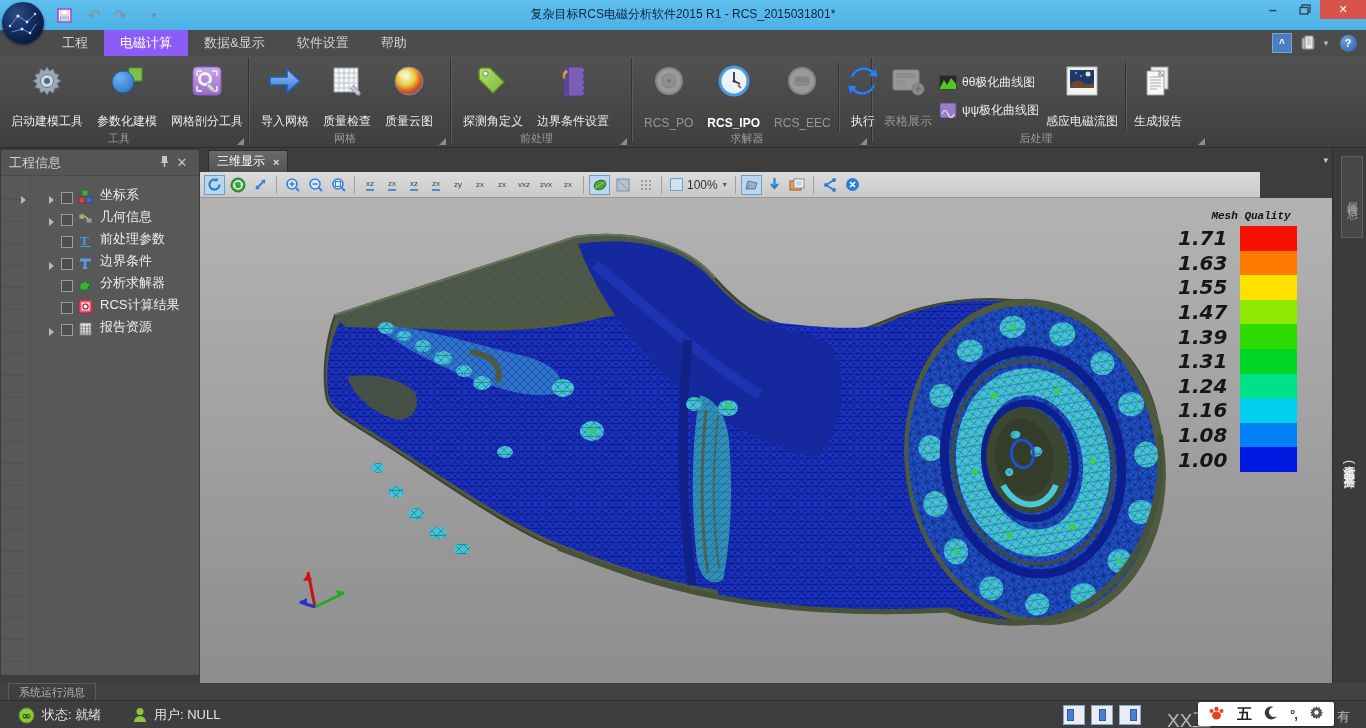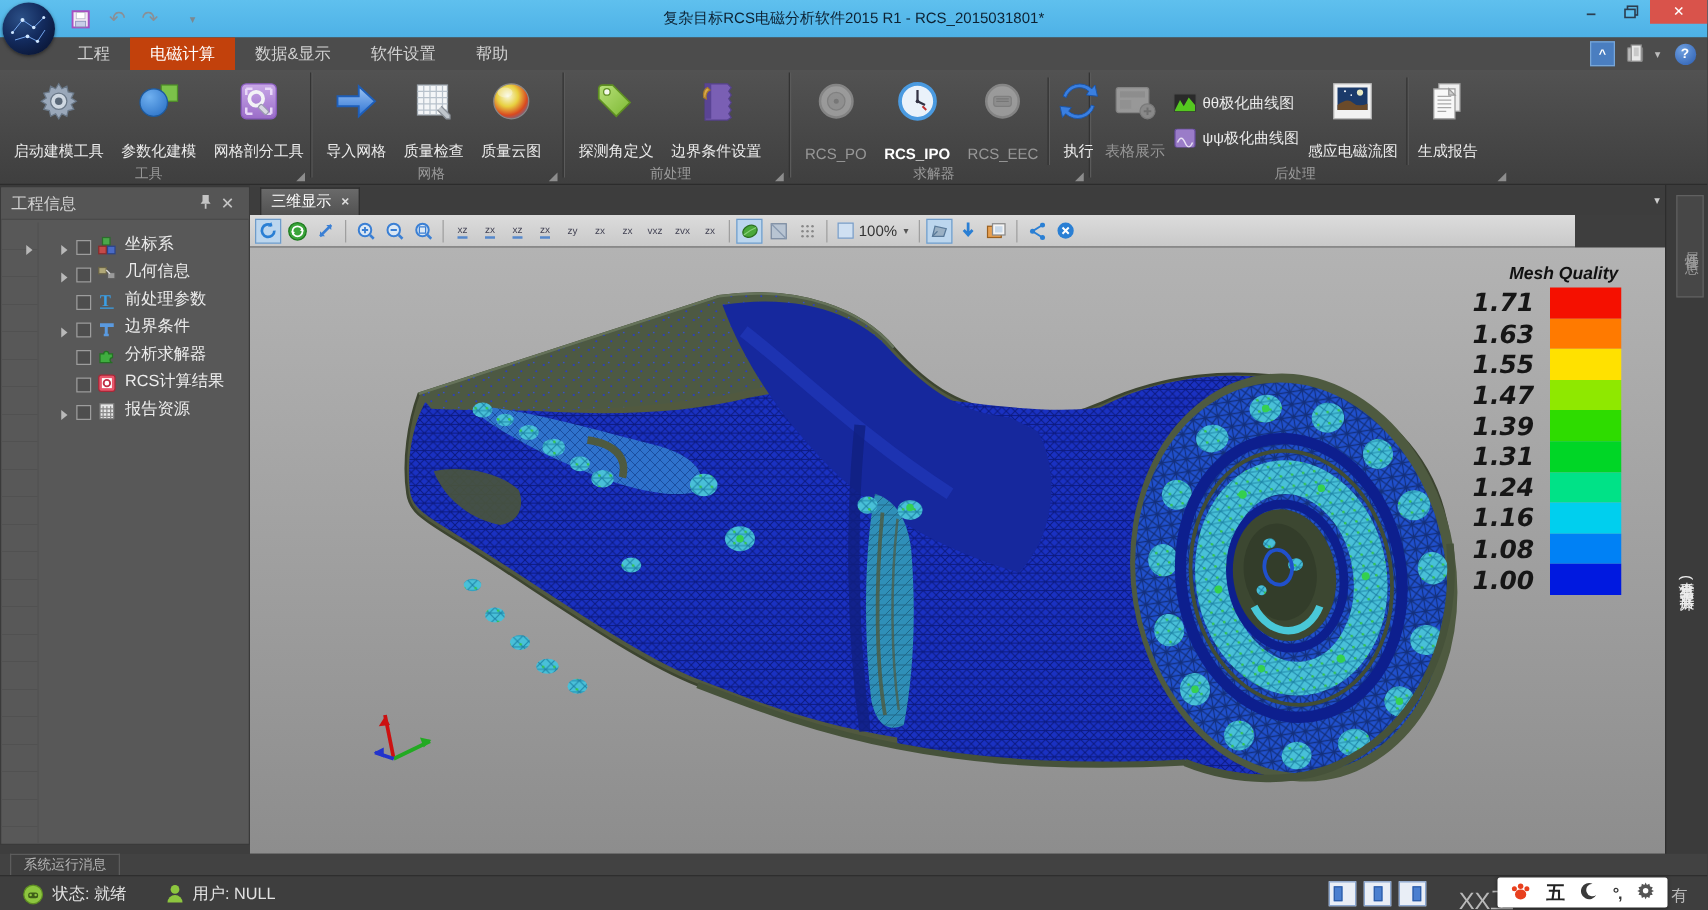--- a/index.html
+++ b/index.html
@@ -12,21 +12,21 @@
 .qa{position:absolute;top:5px;height:20px;display:flex;align-items:center;justify-content:center;width:24px;color:#8a8f96;font-size:16px}
 #qa-save{left:52px}#qa-undo{left:82px}#qa-redo{left:108px}#qa-caret{left:142px;font-size:9px;color:#7c8890}
 #wtitle{position:absolute;left:0;right:0;top:6px;text-align:center;color:#0d2233;font-size:12px}
 .wbtn{position:absolute;top:0;height:19px;display:flex;align-items:center;justify-content:center;color:#2c3e50}
 #w-min{left:1258px;width:30px;font-size:14px;font-weight:bold}
 #w-restore{left:1290px;width:30px}
 #w-close{left:1320px;width:46px;background:#d9534b;color:#fff;font-size:11px}
 
 #tabrow{position:absolute;left:0;top:30px;width:1366px;height:26px;background:#4c4c4c}
 .rtab{float:left;height:26px;line-height:26px;padding:0 16px;color:#d2d2d2;font-size:13px;cursor:default}
-.rtab.active{background:#c2410c;color:#fff}
+.rtab.active{background:#8b5cf6;color:#fff}
 #tabspacer{float:left;width:46px;height:26px}
 .trbtn{position:absolute;top:3px;height:20px;display:flex;align-items:center;justify-content:center}
 #btn-collapse{left:1272px;width:20px;background:#4a7ec0;border:1px solid #77a6d8;color:#fff;font-size:10px;font-weight:bold}
 #btn-device{left:1298px;width:22px}
 #btn-device-caret{left:1320px;width:12px;color:#bcbcbc;font-size:9px}
 #btn-help{left:1338px;width:20px}
 #btn-help span{width:17px;height:17px;border-radius:50%;background:radial-gradient(circle at 35% 30%,#6fa0e0,#2a5cb0);color:#fff;font-size:11px;font-weight:bold;display:flex;align-items:center;justify-content:center}
 
 #ribbon{position:absolute;left:0;top:56px;width:1366px;height:92px;background:linear-gradient(#525252,#3f3f3f);border-bottom:1px solid #2c2c2c;display:flex}
 .rgroup{position:relative;height:92px;padding:4px 4px 16px 4px;display:flex;align-items:flex-start}
@@ -72,21 +72,21 @@
 .vview{width:22px;height:20px;display:flex;align-items:center;justify-content:center;font-size:8px;color:#445;letter-spacing:0}
 .vview u{text-decoration:none;border-bottom:2px solid #5588cc;padding-bottom:1px}
 #vzoom{display:flex;align-items:center;height:20px;padding:0 4px;font-size:12px;color:#333}
 #vzoom .zsq{width:13px;height:13px;border:1px solid #7a9cc4;background:#cfe0f2;margin-right:4px}
 #vzoom .zc{margin-left:5px;font-size:8px;color:#555}
 
 #canvas{position:absolute;left:0;top:50px;width:1132px;height:485px;background:linear-gradient(#b3b3b3,#8d8d8d);overflow:hidden}
 #modelsvg{position:absolute;left:0;top:0;width:1132px;height:485px}
 
 #legend{position:absolute;left:978px;top:12px;width:146px}
-#legtitle{font-family:Liberation Sans, sans-serif;font-style:italic;font-weight:bold;font-size:14px;color:#111;text-align:center;margin-bottom:4px}
+#legtitle{font-family:Liberation Mono, monospace;font-style:italic;font-weight:bold;font-size:11px;color:#111;text-align:center;margin-bottom:4px}
 .legrow{display:flex;align-items:center;height:24.6px}
 .legval{width:62px;text-align:right;padding-right:18px;font-family:"DejaVu Sans",sans-serif;font-style:italic;font-weight:bold;font-size:20px;color:#161616}
 .legsw{width:57px;height:24.6px}
 
 #rightstrip{position:absolute;left:1332px;top:0;width:34px;height:535px;background:#3b3b3b;border-left:1px solid #2d2d2d}
 #propstab{position:absolute;left:8px;top:8px;width:22px;height:82px;background:#474747;border:1px solid #606060;display:flex;align-items:center;justify-content:center}
 #propstab span{writing-mode:vertical-rl;color:#9d9d9d;font-size:11px;letter-spacing:2px}
 #resultslbl{position:absolute;left:4px;top:212px;width:24px;height:210px;display:flex;align-items:center;justify-content:center}
 #resultslbl span{writing-mode:vertical-rl;color:#ececec;font-size:12px;letter-spacing:1px}
 

